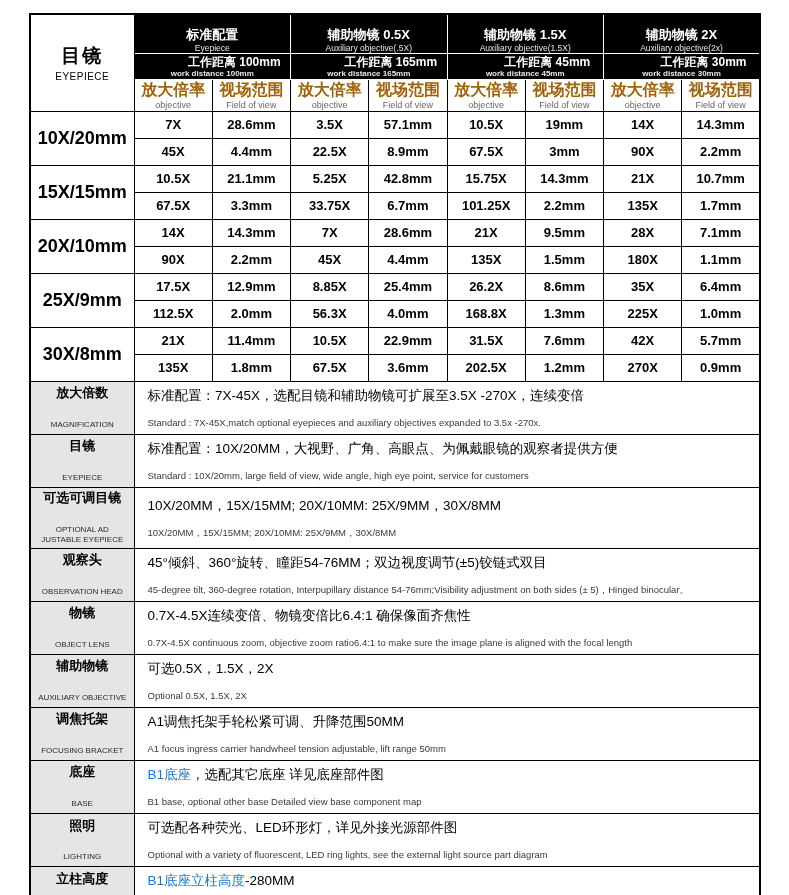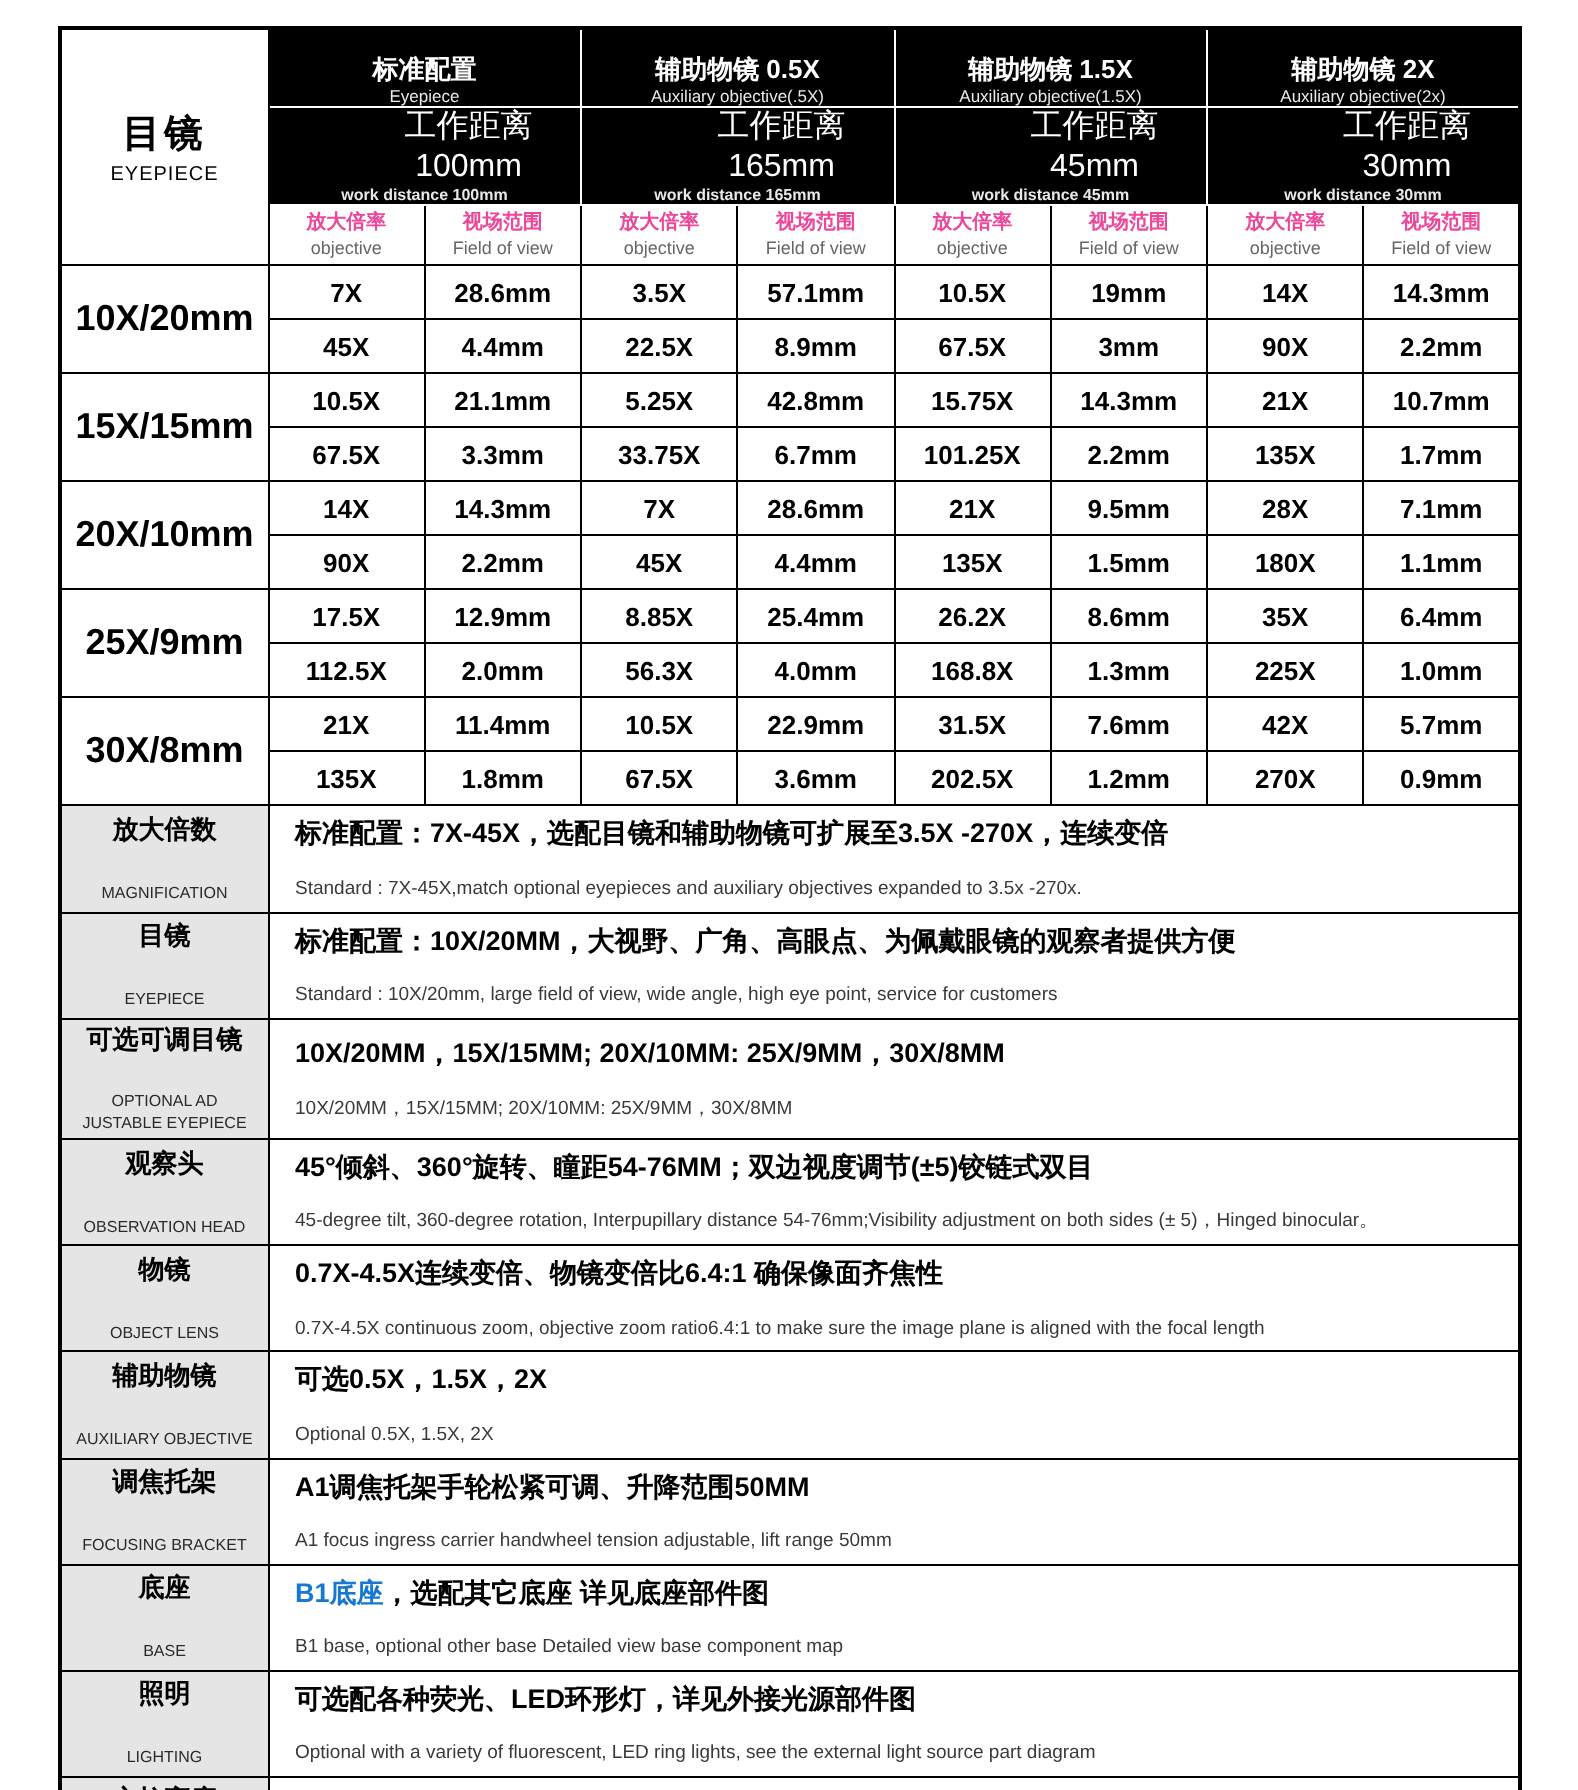--- a/index.html
+++ b/index.html
@@ -9,40 +9,40 @@
   table { width:100%; border-collapse:collapse; border:2px solid #000; table-layout:fixed; }
   th,td { border:1px solid #000; text-align:center; vertical-align:middle; overflow:hidden; }
 
   
   .hdr-black { background:#000; color:#fff; border:1px solid #fff; }
   tr.r1 th { height:33px; }
   tr.r2 th { height:26px; }
   tr.r3 th { height:30px; background:#fff; }
   .h-cn { font-size:13px; font-weight:bold; line-height:1.25;margin-top:12px; }
   .h-en { font-size:8.5px; font-weight:normal; color:#e9e9e9; line-height:1.2; }
-  .w-cn { font-size:16px; font-weight:normal; line-height:1.2;margin-left:44px; }
+  .w-cn { font-size:12px; font-weight:bold; line-height:1.2;margin-left:44px; }
   .w-en { font-size:8px;  font-weight:bold; color:#e9e9e9; line-height:1.2; }
-  .s-cn { font-size:10px; font-weight:bold; color:#ec4899; line-height:1.25; }
+  .s-cn { font-size:16px; font-weight:bold; color:#a16207; line-height:1.25; }
   .s-en { font-size:9px;  font-weight:normal; color:#666; line-height:1.15; }
 
   
   .corner { background:#fff; }
   .corner-cn { font-size:19px; font-weight:bold; letter-spacing:2px; }
   .corner-en { font-size:10px; font-weight:normal; margin-top:2px; letter-spacing:.5px; }
 
   
   td.val { height:27px; font-size:13px; font-weight:600; background:#fff; }
   td.group-label { font-size:18px; font-weight:bold; background:#fff; }
 
   
   td.spec-label { height:51px; background:#e5e5e5; padding:2px 5px; }
   .spec-label-cn { font-size:13px; font-weight:bold; line-height:1.3; }
   .spec-label-en { font-size:8px; font-weight:normal; color:#2a2a2a; margin-top:18px; line-height:1.3; }
   td.spec-content { height:51px; text-align:left; padding:5px 10px 5px 13px; background:#fff; }
-  .spec-cn { font-size:13.5px; font-weight:bold; line-height:1.35; }
+  .spec-cn { font-size:13.5px; font-weight:normal; line-height:1.35; }
   .spec-en { font-size:9.5px; font-weight:normal; color:#3a3a3a; margin-top:12px; line-height:1.25; }
   .hl { color:var(--accent,#1778d2); }
 </style>
 </head>
 <body>
 
 <div class="sheet">
   <table>
     <colgroup>
       <col style="width:104px">

